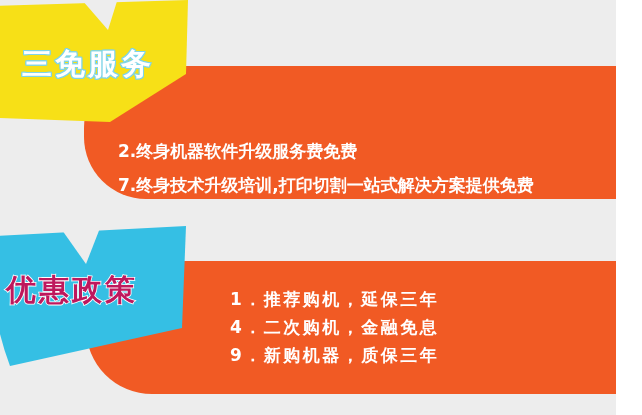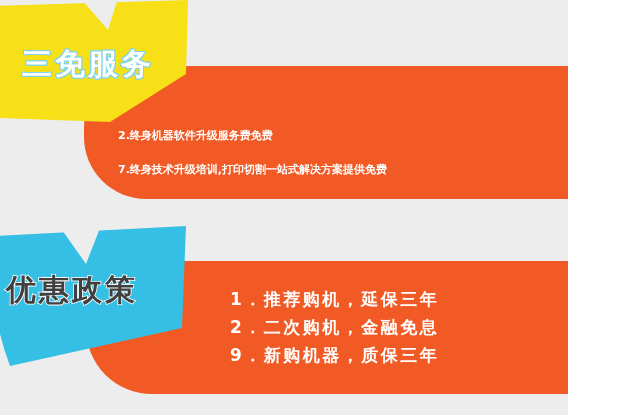--- a/index.html
+++ b/index.html
@@ -5,21 +5,21 @@
   html, body {
     margin: 0;
     padding: 0;
     background: #ffffff;
   }
   body {
     font-family: "DejaVu Sans", "Liberation Sans", sans-serif;
   }
   #poster {
     position: relative;
-    width: 568px;
+    width: 616px;
     height: 415px;
     overflow: hidden;
     background: #ededed;
   }
   .bg {
     position: absolute;
     left: 0; top: 0;
     width: 642px;
     height: 415px;
   }
@@ -78,36 +78,36 @@
        1px  1px 0 #7fd4e8, -1px  1px 0 #7fd4e8,
        1px -1px 0 #7fd4e8, -1px -1px 0 #7fd4e8;
   }
   #title-top {
     left: 22px;
     top: 44px;
   }
   #title-bottom {
     left: 6px;
     top: 270px;
-    color: #404040;
+    color: #be185d;
     -webkit-text-stroke: 1.6px #ffffff;
     text-shadow: none;
   }
 
   
   .list {
     position: absolute;
     color: #ffffff;
     font-family: "DejaVu Sans", "Liberation Sans", sans-serif;
     font-weight: bold;
   }
   #list-top {
     left: 118px;
-    top: 119px;
-    font-size: 11px;
+    top: 134px;
+    font-size: 17px;
     line-height: 34px;
     letter-spacing: 0px;
   }
   #list-top .row {
     white-space: nowrap;
   }
   #list-bottom {
     left: 230px;
     top: 285px;
     font-size: 17px;
@@ -143,17 +143,17 @@
 
   <svg class="ribbon" id="ribbon-bottom" viewBox="0 0 206 148">
     <path d="M4,12 L196,2 L192,104 L20,142 Q-4,78 4,12 Z" fill="#35bfe4"></path>
     <path d="M72,6 L110,4 L96,40 Z" fill="#ededed"></path>
   </svg>
 
   <div class="banner-title" id="title-bottom">优惠政策</div>
 
   <div class="list" id="list-bottom">
     <div class="row">1．推荐购机，延保三年</div>
-    <div class="row">2．二次购机，金融免息</div>
+    <div class="row">4．二次购机，金融免息</div>
     <div class="row">9．新购机器，质保三年</div>
   </div>
 
 </div>
 
 </body></html>

